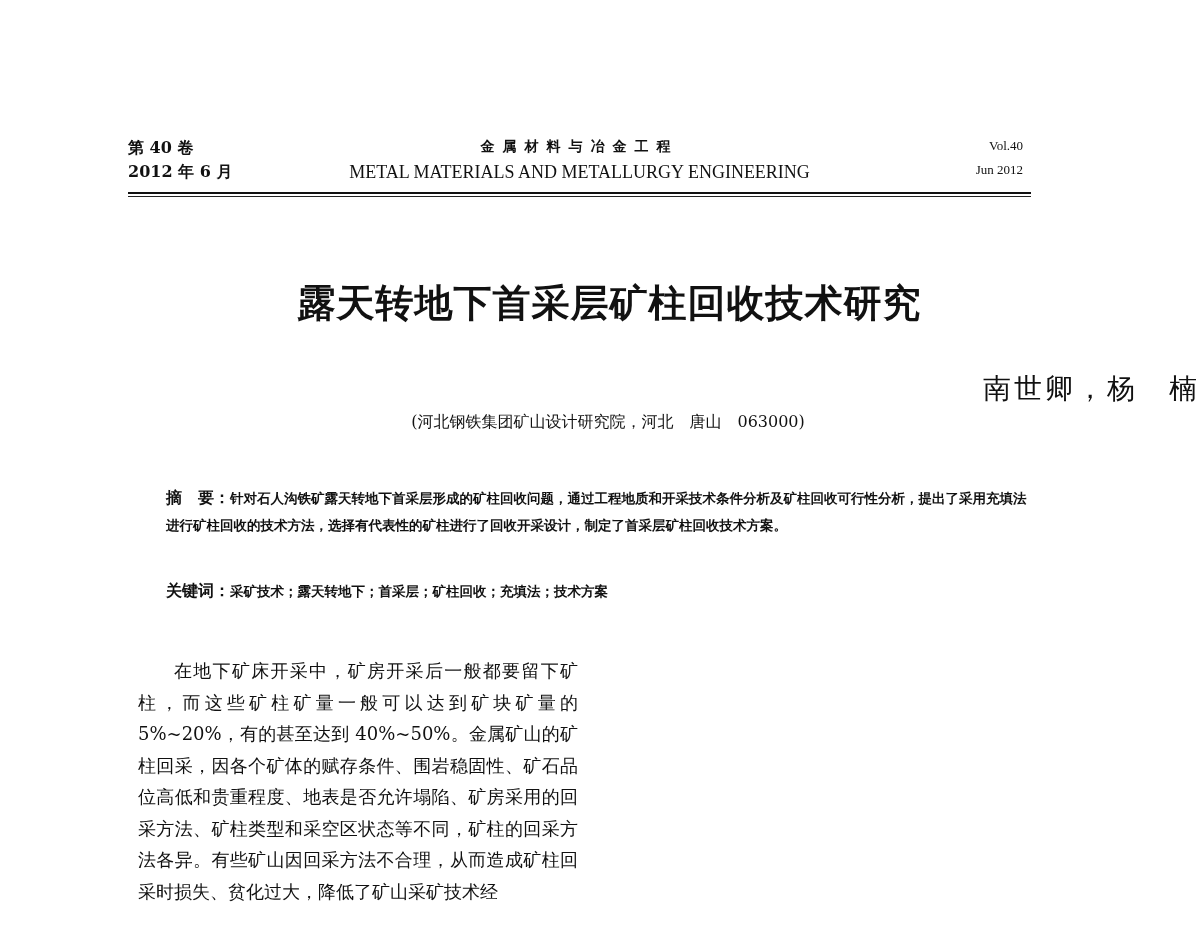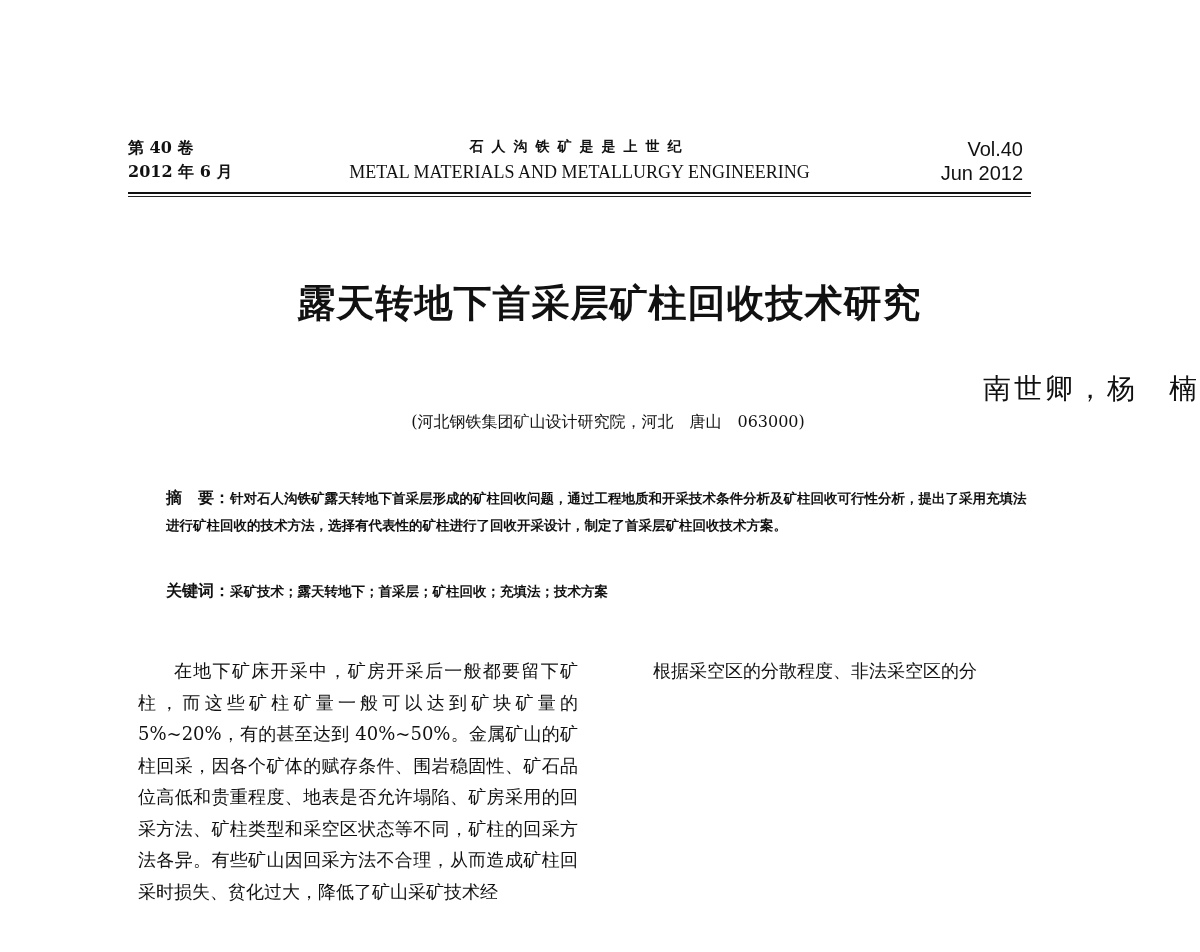--- a/index.html
+++ b/index.html
@@ -4,21 +4,21 @@
 <style>
   html, body { margin: 0; padding: 0; background: #ffffff; }
   body { width: 1200px; height: 952px; position: relative; overflow: hidden; color: #111; font-family: "DejaVu Serif", "Liberation Serif", serif; }
   .hdr { position: absolute; left: 128px; width: 903px; top: 138px; }
   .hdr .row { position: relative; height: 24px; }
   .hdr .l { position: absolute; left: 0; font-size: 16px; font-weight: bold; }
   .hdr .c { position: absolute; left: 0; right: 0; text-align: center; font-size: 16px; }
   .hdr .r { position: absolute; right: 8px; font-size: 16px; }
   .hdr .c.cn { font-weight: bold; letter-spacing: 8px; font-size: 14px; }
   .hdr .c.en { font-family: "Liberation Serif", serif; font-size: 18px; }
-  .hdr .r.v { font-family: Liberation Sans, sans-serif; font-size: 20px; }
+  .hdr .r.v { font-family: Liberation Serif, serif; font-size: 13px; }
   .rules { position: absolute; left: 128px; width: 903px; top: 192px; }
   .rules .thick { height: 2px; background: #111; }
   .rules .thin { height: 1px; background: #222; margin-top: 2px; }
   .title { position: absolute; left: 0; right: 0; top: 278px; text-align: center; font-family: "DejaVu Sans", sans-serif; font-size: 38px; font-weight: bold; letter-spacing: 1px; padding-left: 19px; }
   .authors { position: absolute; left: 0; right: 0; top: 370px; text-align: right; font-size: 28px; letter-spacing: 3px; }
   .affil { position: absolute; left: 0; right: 0; top: 412px; text-align: center; font-size: 16px; padding-left: 16px; }
   .abstract { position: absolute; left: 166px; width: 870px; top: 484px; font-family: "DejaVu Sans", sans-serif; font-size: 13.5px; font-weight: bold; line-height: 27px; }
   .abstract .lab { font-size: 16px; }
   .keywords { position: absolute; left: 166px; width: 870px; top: 581px; font-family: "DejaVu Sans", sans-serif; font-size: 13.5px; font-weight: bold; }
   .keywords .lab { font-size: 16px; }
@@ -26,21 +26,21 @@
   .col.left { left: 138px; }
   .col.right { left: 617px; }
   .col p { margin: 0; text-indent: 2em; }
 </style>
 </head>
 <body>
 
 <div class="hdr">
   <div class="row">
     <span class="l">第 40 卷</span>
-    <span class="c cn">石人沟铁矿是是上世纪</span>
+    <span class="c cn">金属材料与冶金工程</span>
     <span class="r v">Vol.40</span>
   </div>
   <div class="row">
     <span class="l">2012 年 6 月</span>
     <span class="c en">METAL MATERIALS AND METALLURGY ENGINEERING</span>
     <span class="r v">Jun  2012</span>
   </div>
 </div>
 <div class="rules">
   <div class="thick"></div>
@@ -55,14 +55,13 @@
   <span class="lab">摘　要：</span><span>针对石人沟铁矿露天转地下首采层形成的矿柱回收问题，通过工程地质和开采技术条件分析及矿柱回收可行性分析，提出了采用充填法进行矿柱回收的技术方法，选择有代表性的矿柱进行了回收开采设计，制定了首采层矿柱回收技术方案。</span>
 </div>
 <div class="keywords">
   <span class="lab">关键词：</span><span>采矿技术；露天转地下；首采层；矿柱回收；充填法；技术方案</span>
 </div>
 
 <div class="col left">
   <p>在地下矿床开采中，矿房开采后一般都要留下矿柱，而这些矿柱矿量一般可以达到矿块矿量的 5%~20%，有的甚至达到 40%~50%。金属矿山的矿柱回采，因各个矿体的赋存条件、围岩稳固性、矿石品位高低和贵重程度、地表是否允许塌陷、矿房采用的回采方法、矿柱类型和采空区状态等不同，矿柱的回采方法各异。有些矿山因回采方法不合理，从而造成矿柱回采时损失、贫化过大，降低了矿山采矿技术经</p>
 </div>
 <div class="col right">
-  <p>根据采空区的分散程度、非法采空区的分</p>
 </div>
 
 </body></html>

